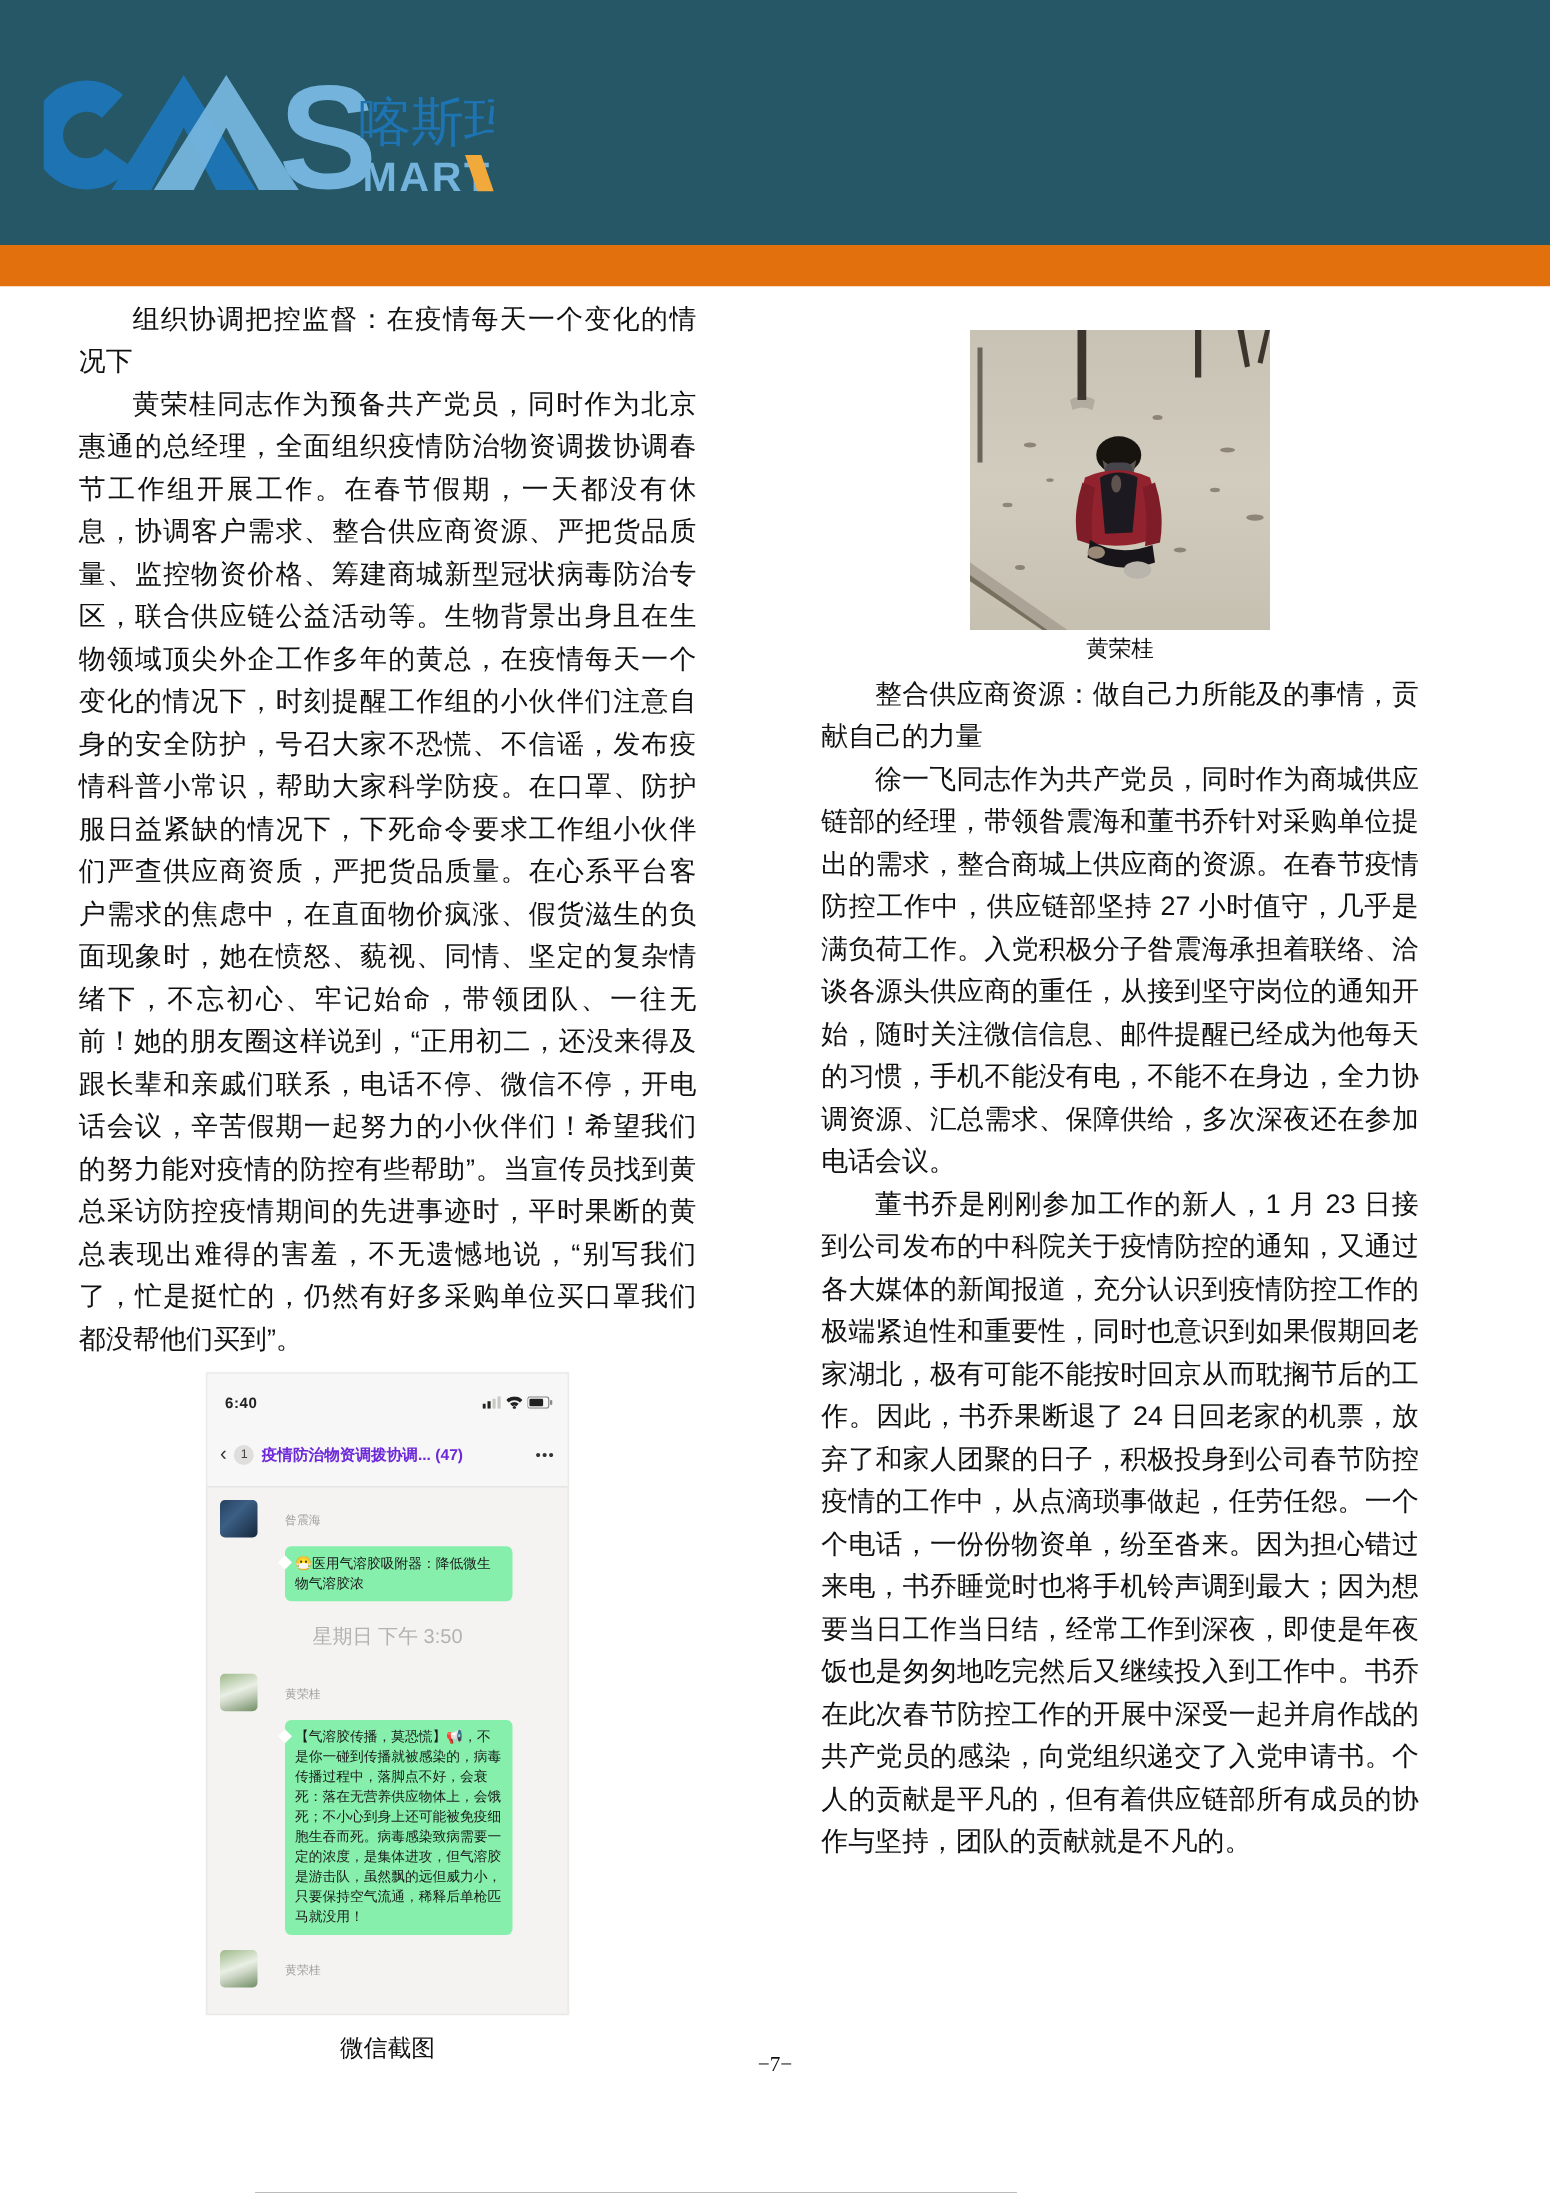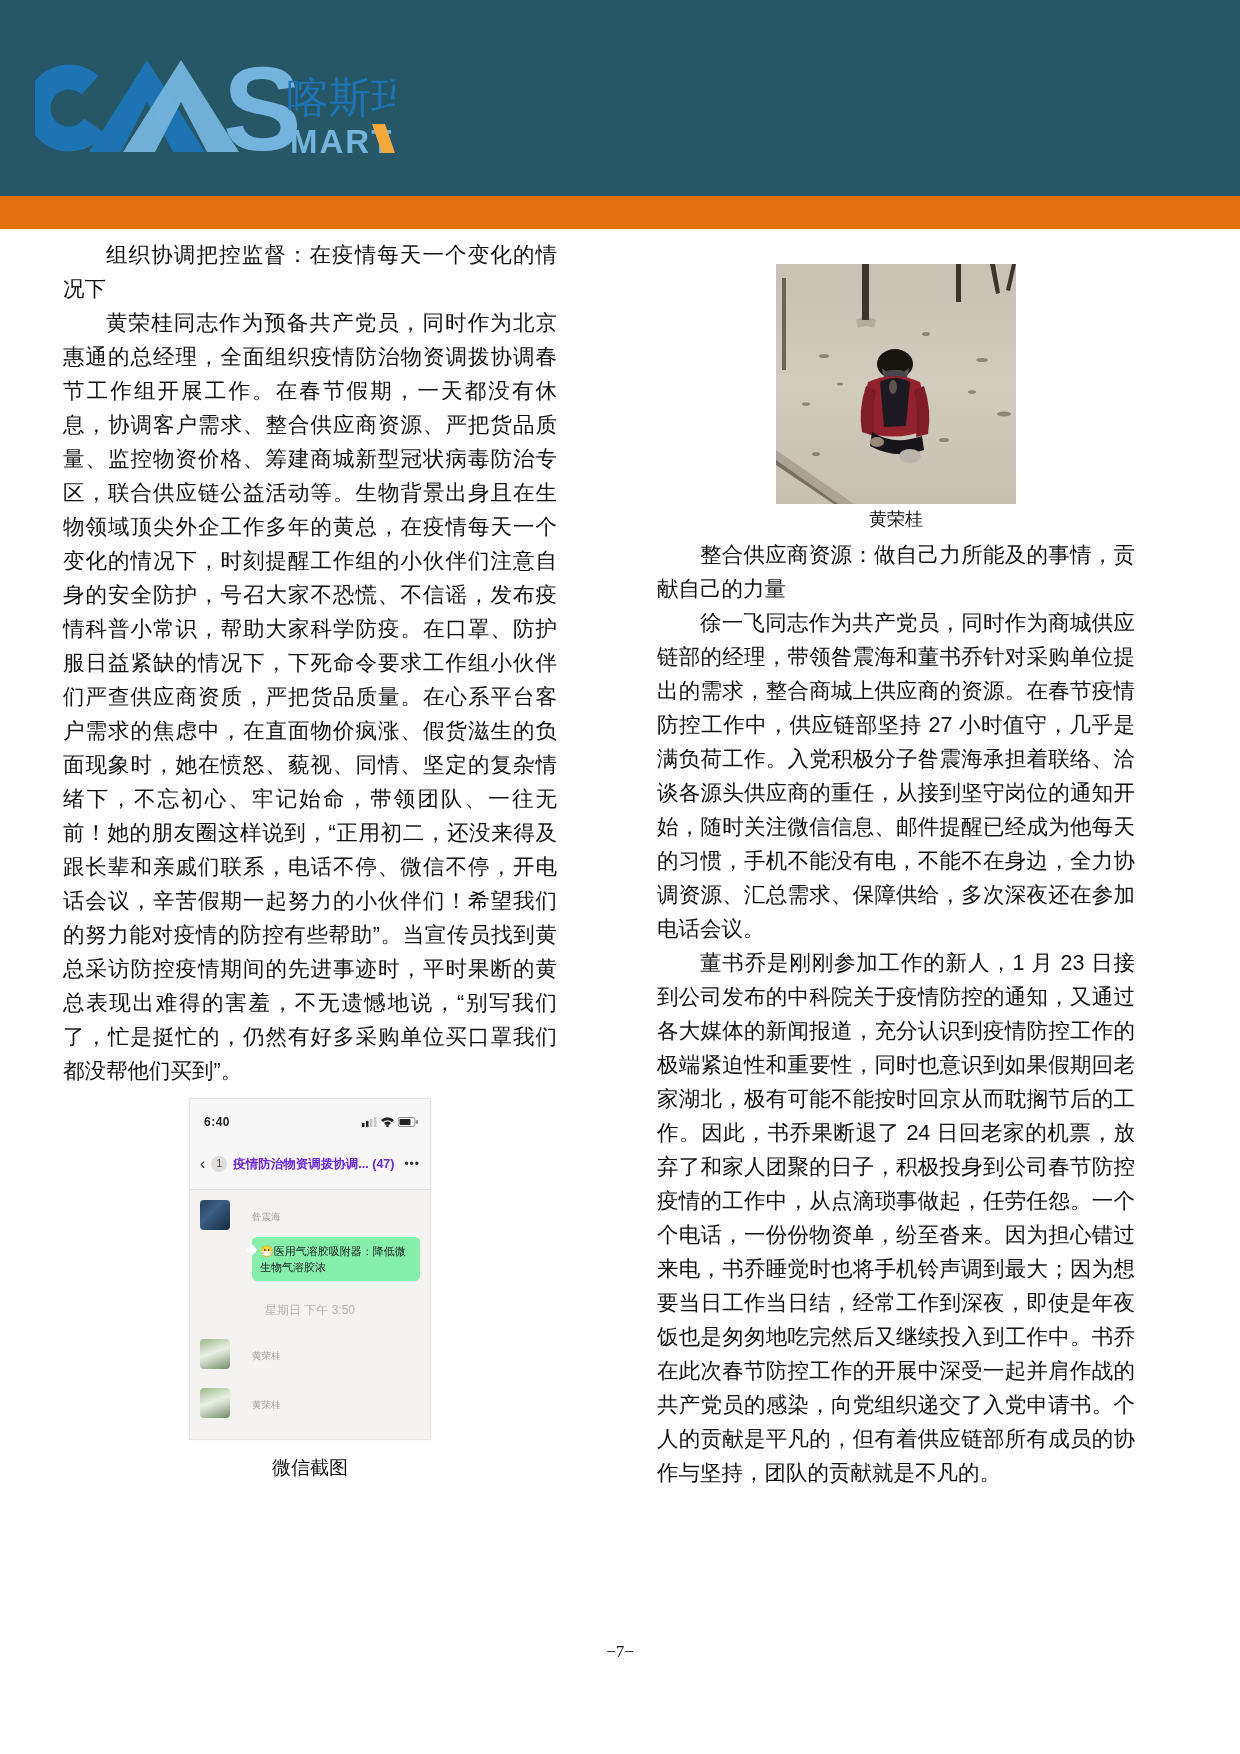--- a/index.html
+++ b/index.html
@@ -16,21 +16,21 @@
   
   .col { position:absolute; font-size:21.5px; line-height:34px; text-align:justify; text-justify:inter-character; }
   .col-left  { left:63px;  top:238px; width:494px; }
   .col-right { left:657px; top:264px; width:478px; }
   .para { text-indent:2em; }
   
   .photo { width:240px; height:240px; margin:0 auto; display:block; }
   .photo-caption { text-align:center; font-size:18px; line-height:26px; margin:2px 0 6px 0; text-indent:0; }
   
   .wechat-card {
-    width:242px; margin:10px auto 0 auto; background:#f4f3f1;
+    width:290px; margin:10px auto 0 auto; background:#f4f3f1;
     border:1px solid #e8e7e5; font-family:"Liberation Sans", sans-serif;
     box-shadow:0 0 0 1px rgba(0,0,0,0.02);
   }
   .wc-status { display:flex; justify-content:space-between; align-items:center;
     background:#f7f7f7; padding:6px 12px 2px 14px; }
   .wc-time { font-size:12px; font-weight:bold; color:#222; letter-spacing:.5px; }
   .wc-status-icons { display:flex; align-items:center; gap:4px; }
   .wc-nav { display:flex; align-items:center; gap:6px; background:#f7f7f7;
     padding:6px 10px 8px 10px; border-bottom:1px solid #e2e1df; }
   .wc-back { font-size:16px; color:#333; line-height:1; }
@@ -43,21 +43,21 @@
   .wc-msg { display:flex; align-items:flex-start; gap:22px; margin-bottom:12px; }
   .wc-avatar { width:30px; height:30px; border-radius:4px; flex:0 0 30px; }
   .avatar-blue  { background:linear-gradient(135deg,#27415f 0%,#3c5f85 40%,#16283d 100%); }
   .avatar-green { background:linear-gradient(160deg,#9db98a 0%,#e9efe4 45%,#cfd8c8 60%,#6f8d63 100%); }
   .wc-msg-body { max-width:182px; }
   .wc-name { font-size:9.5px; color:#a3a19e; margin-bottom:3px; }
   .wc-bubble { position:relative; background:#86efac; border-radius:5px;
     padding:6px 8px; font-size:11px; line-height:16px; color:#1a1a1a; text-align:left; }
   .wc-bubble::before { content:""; position:absolute; left:-4px; top:9px;
     width:8px; height:8px; background:#fff; transform:rotate(45deg); }
-  .wc-timestamp { text-align:center; font-size:12px; color:#b4b2af; margin:6px 0 12px 0; }
+  .wc-timestamp { text-align:center; font-size:16px; color:#b4b2af; margin:6px 0 12px 0; }
   .wc-caption { text-align:center; font-size:19px; line-height:28px; margin-top:14px; text-indent:0; }
   
   .footer { position:absolute; left:0; top:1642px; width:1240px; text-align:center;
     font-family:"Liberation Serif", serif; font-size:17px; color:#111; }
 </style>
 </head>
 <body>
 
 <div class="page">
 
@@ -124,20 +124,21 @@
             <div class="wc-bubble">😷医用气溶胶吸附器：降低微生物气溶胶浓</div>
           </div>
         </div>
 
         <div class="wc-timestamp">星期日 下午 3:50</div>
 
         <div class="wc-msg">
           <div class="wc-avatar avatar-green"></div>
           <div class="wc-msg-body">
             <div class="wc-name">黄荣桂</div>
+            <div class="wc-bubble">【气溶胶传播，莫恐慌】📢，不是你一碰到传播就被感染的，病毒传播过程中，落脚点不好，会衰死：落在无营养供应物体上，会饿死；不小心到身上还可能被免疫细胞生吞而死。病毒感染致病需要一定的浓度，是集体进攻，但气溶胶是游击队，虽然飘的远但威力小，只要保持空气流通，稀释后单枪匹马就没用！</div>
           </div>
         </div>
 
         <div class="wc-msg" style="margin-bottom:0;">
           <div class="wc-avatar avatar-green"></div>
           <div class="wc-msg-body">
             <div class="wc-name">黄荣桂</div>
           </div>
         </div>
 

